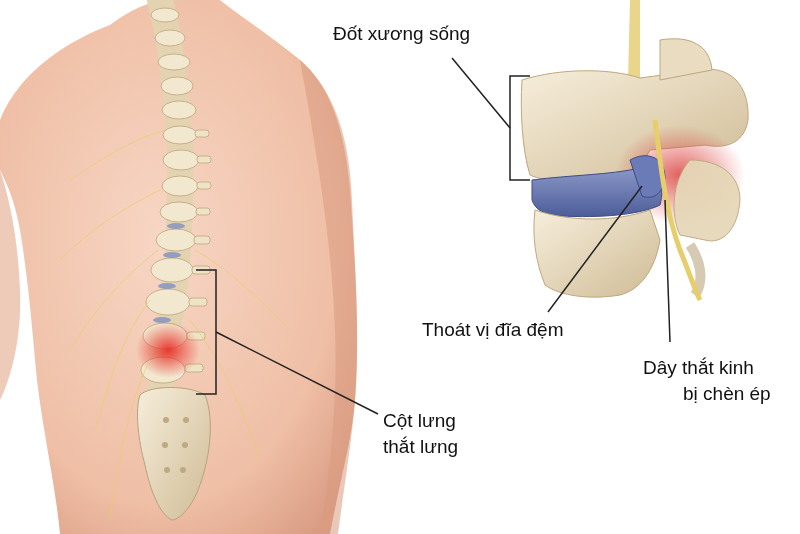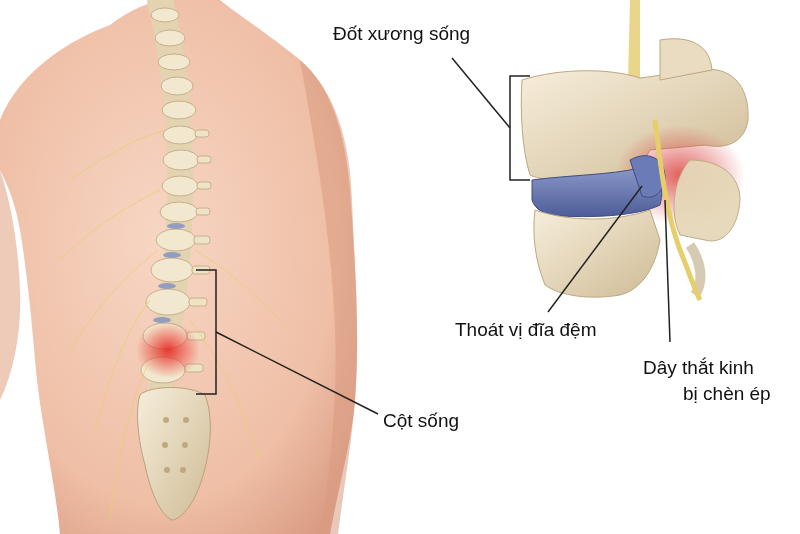--- a/index.html
+++ b/index.html
@@ -129,17 +129,18 @@
 
     <g stroke="#222" stroke-width="1.5" fill="none">
       <path d="M530,76 L510,76 L510,180 L530,180"></path>
       <line x1="510" y1="128" x2="452" y2="58"></line>
       <line x1="642" y1="186" x2="548" y2="312"></line>
       <line x1="665" y1="200" x2="670" y2="342"></line>
     </g>
   </svg>
 
   <div class="label" style="left:333px;top:22px;">Đốt xương sống</div>
-  <div class="label" style="left:422px;top:318px;margin-left:33px;">Thoát vị đĩa đệm</div>
+  <div class="label" style="left:422px;top:318px;">Thoát vị đĩa đệm</div>
   <div class="label" style="left:643px;top:356px;">Dây thắt kinh</div>
   <div class="label" style="left:643px;top:382px;margin-left:40px;">bị chèn ép</div>
-  <div class="label" style="left:383px;top:409px;">Cột sống</div>
+  <div class="label" style="left:383px;top:409px;">Cột lưng</div>
+  <div class="label" style="left:383px;top:435px;">thắt lưng</div>
 </div>
 
 </body></html>

